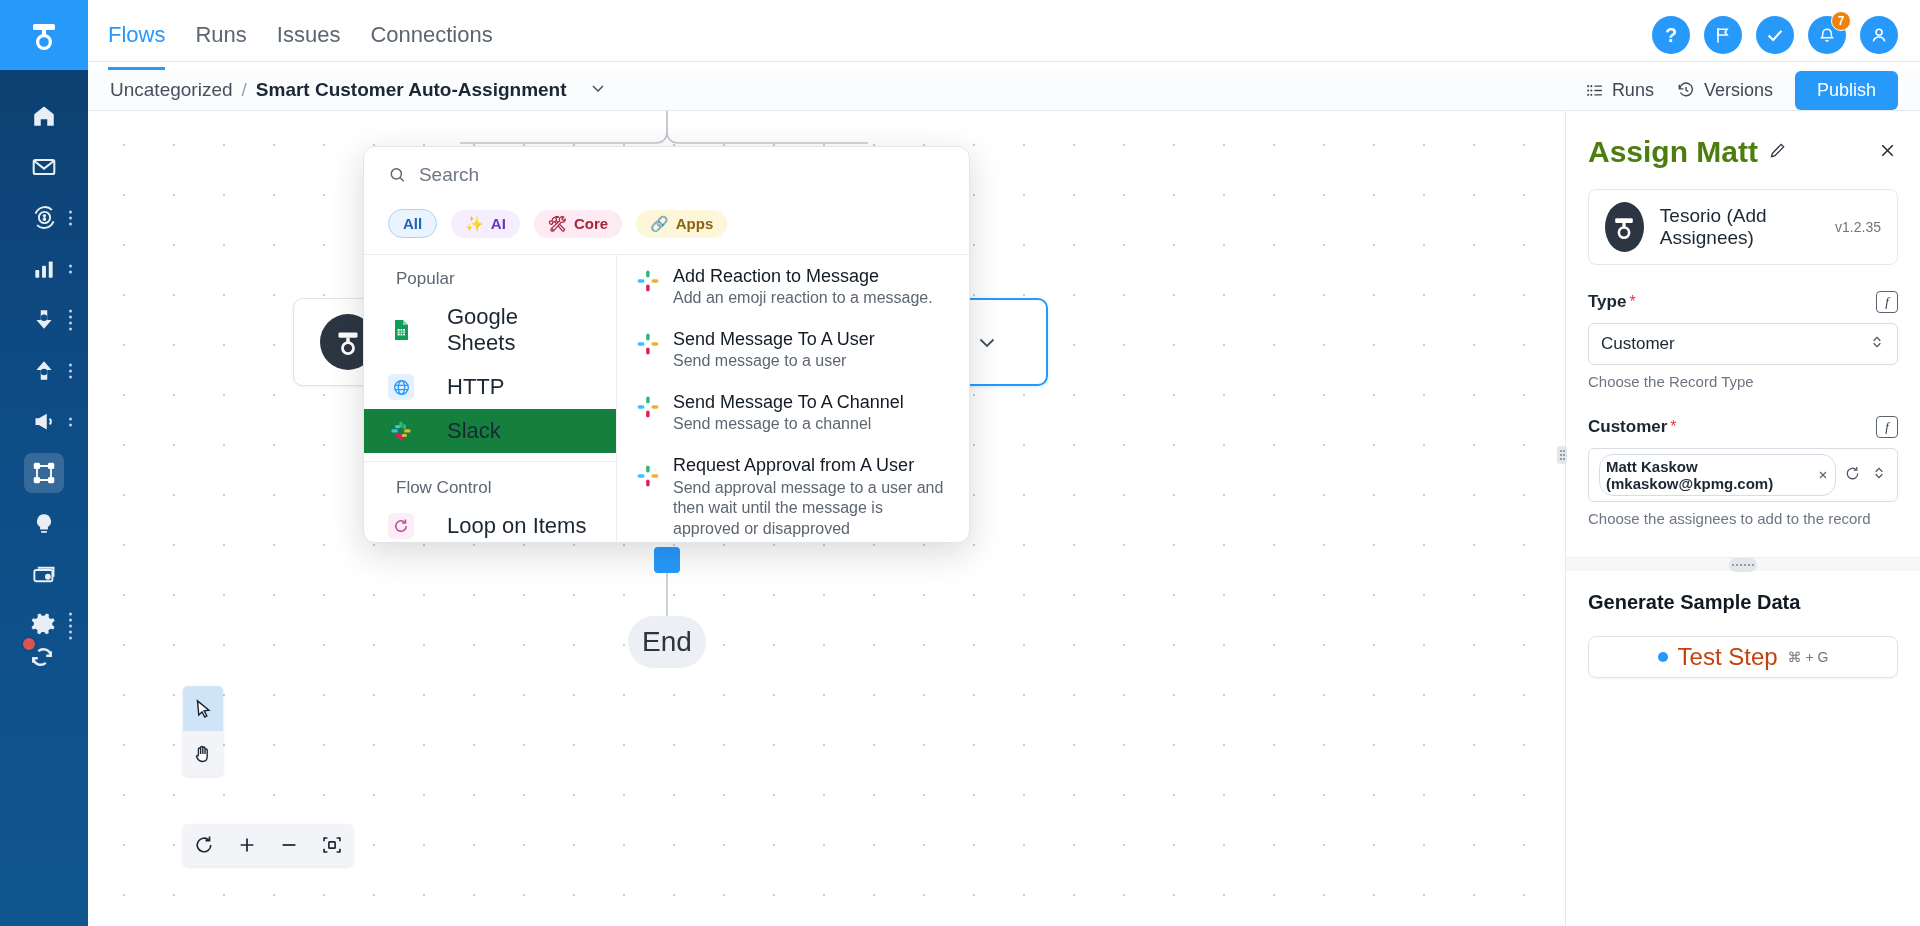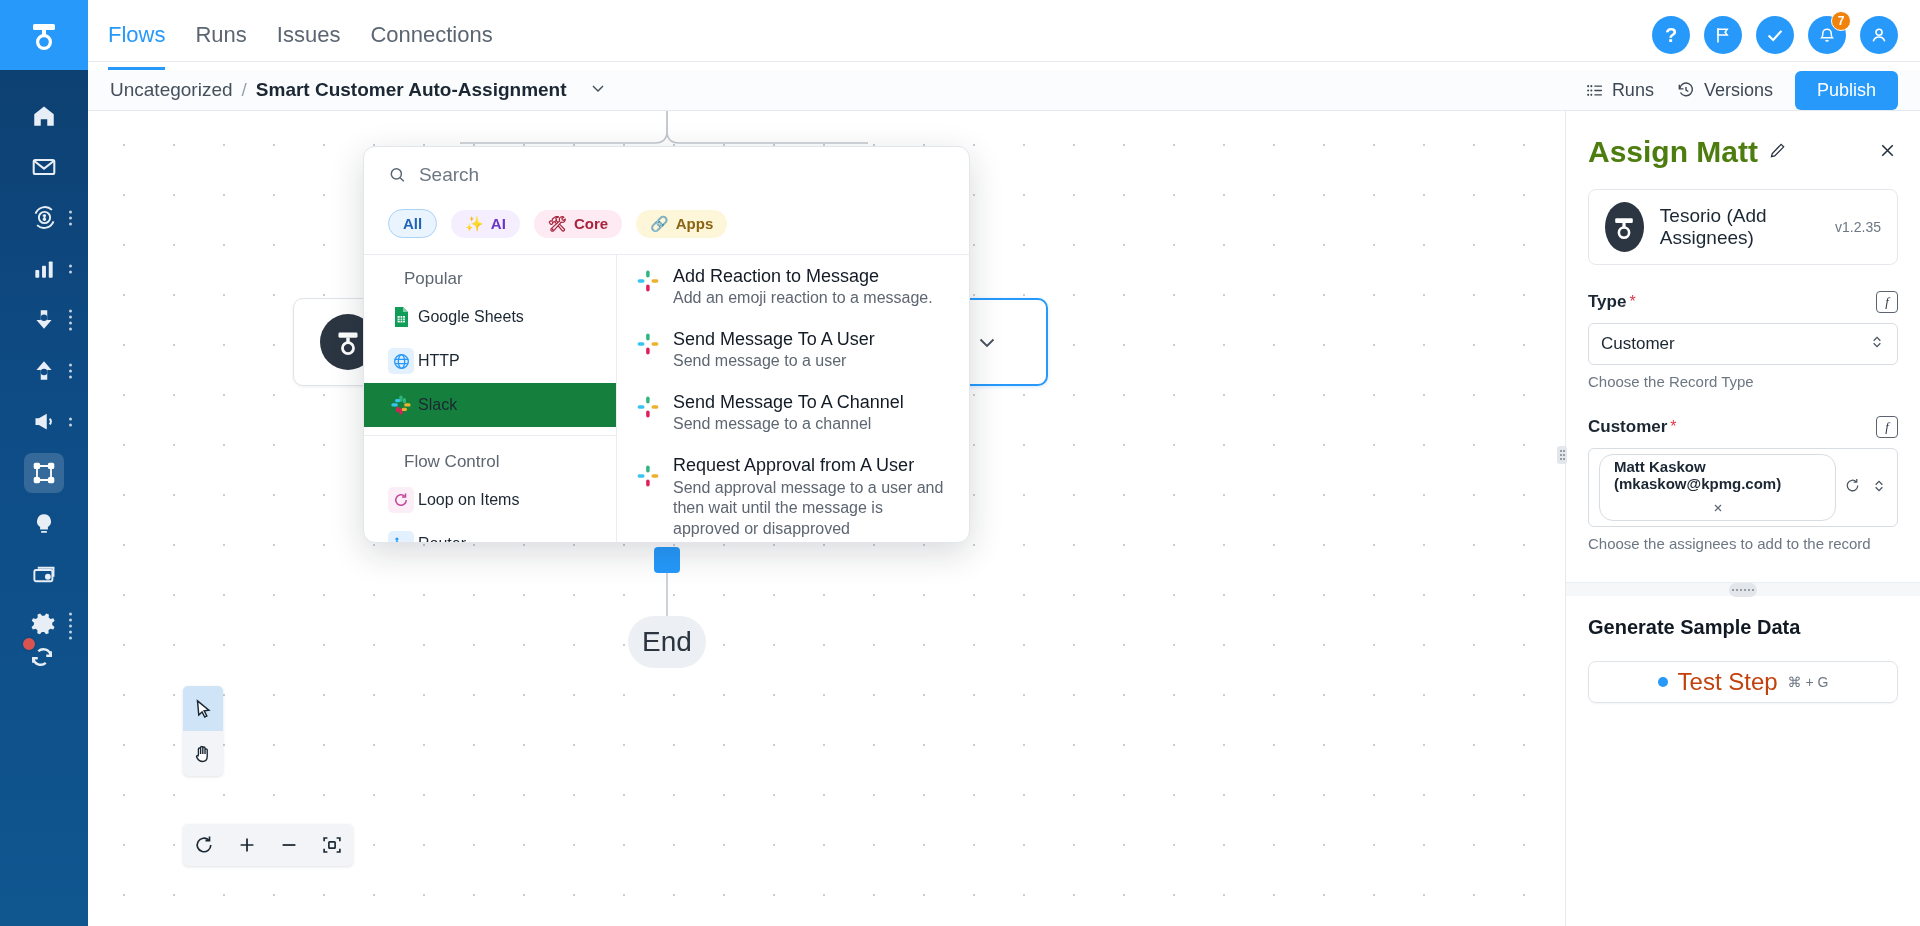--- a/index.html
+++ b/index.html
@@ -140,23 +140,23 @@
     display: flex; align-items: center; gap: 7px; border-radius: 16px; padding: 5px 14px;
     font-size: 15px; font-weight: bold; cursor: pointer;
   }
   .chip-all { background: #eaf4fe; color: #1f63b8; border: 1px solid #a9d2f6; }
   .chip-ai { background: #f5eefe; color: #6b35c4; }
   .chip-core { background: #fdeaf2; color: #a8243d; }
   .chip-apps { background: #fdf6d9; color: #8a6313; }
   .picker-body { flex: 1; display: flex; border-top: 1px solid #e9ecf0; min-height: 0; }
   .picker-left { width: 253px; border-right: 1px solid #e9ecf0; overflow: hidden; }
   .picker-right { flex: 1; overflow: hidden; }
-  .group-label { font-size: 17px; color: #5d6671; padding: 14px 0 6px 40px; }
+  .group-label { font-size: 17px; color: #5d6671; padding: 14px 0 6px 32px; }
   .left-item {
-    display: flex; align-items: center; gap: 4px; padding: 9px 24px; cursor: pointer; font-size: 16px; color: #1b2733;
+    display: flex; align-items: center; gap: 33px; padding: 9px 24px; cursor: pointer; font-size: 22px; color: #1b2733;
   }
   .left-item.sel { background: #15803d; }
   .left-ico { width: 26px; height: 26px; display:flex; align-items:center; justify-content:center; border-radius: 5px; }
   .res-item { display: flex; gap: 12px; padding: 9px 20px 9px 18px; cursor: pointer; }
   .res-ico { width: 26px; height: 26px; flex: 0 0 26px; margin-top: 4px; }
   .res-title { font-size: 18px; color: #121b26; line-height: 1.35; }
   .res-desc { font-size: 16px; color: #5d6671; line-height: 1.3; }
 
   
   .props {
@@ -183,21 +183,21 @@
     display: flex; align-items: center; justify-content: center; font-size: 13px;
     font-family: "Liberation Serif", serif; font-style: italic; color: #2e3742; cursor: pointer;
   }
   .select-box {
     margin-top: 10px; height: 42px; border: 1px solid #d8dde3; border-radius: 6px;
     display: flex; align-items: center; padding: 0 12px; font-size: 17px; color: #1b2733; cursor: pointer;
   }
   .hint { font-size: 15px; color: #6d7783; margin-top: 8px; }
   .token {
     display: inline-flex; align-items: center; gap: 8px; border: 1px solid #d8dde3;
-    border-radius: 14px; padding: 3px 14px; font-size: 15px; font-weight: bold; color: #1b2733; flex-direction: column;
+    border-radius: 14px; padding: 3px 6px; font-size: 15px; font-weight: bold; color: #1b2733;
   }
   .tag-input {
     margin-top: 10px; min-height: 42px; border: 1px solid #d8dde3; border-radius: 6px;
     display: flex; align-items: center; padding: 5px 10px; gap: 8px;
   }
   .panel-split { margin-top: 30px; height: 14px; background: #f5f7f9; border-top: 1px solid #eaeef2; position: relative; }
   .grip {
     position: absolute; left: 50%; top: 50%; transform: translate(-50%,-50%);
     width: 28px; height: 14px; background: #e3e7ec; border-radius: 7px;
     display: flex; align-items: center; justify-content: center; gap: 2px; cursor: ns-resize;

